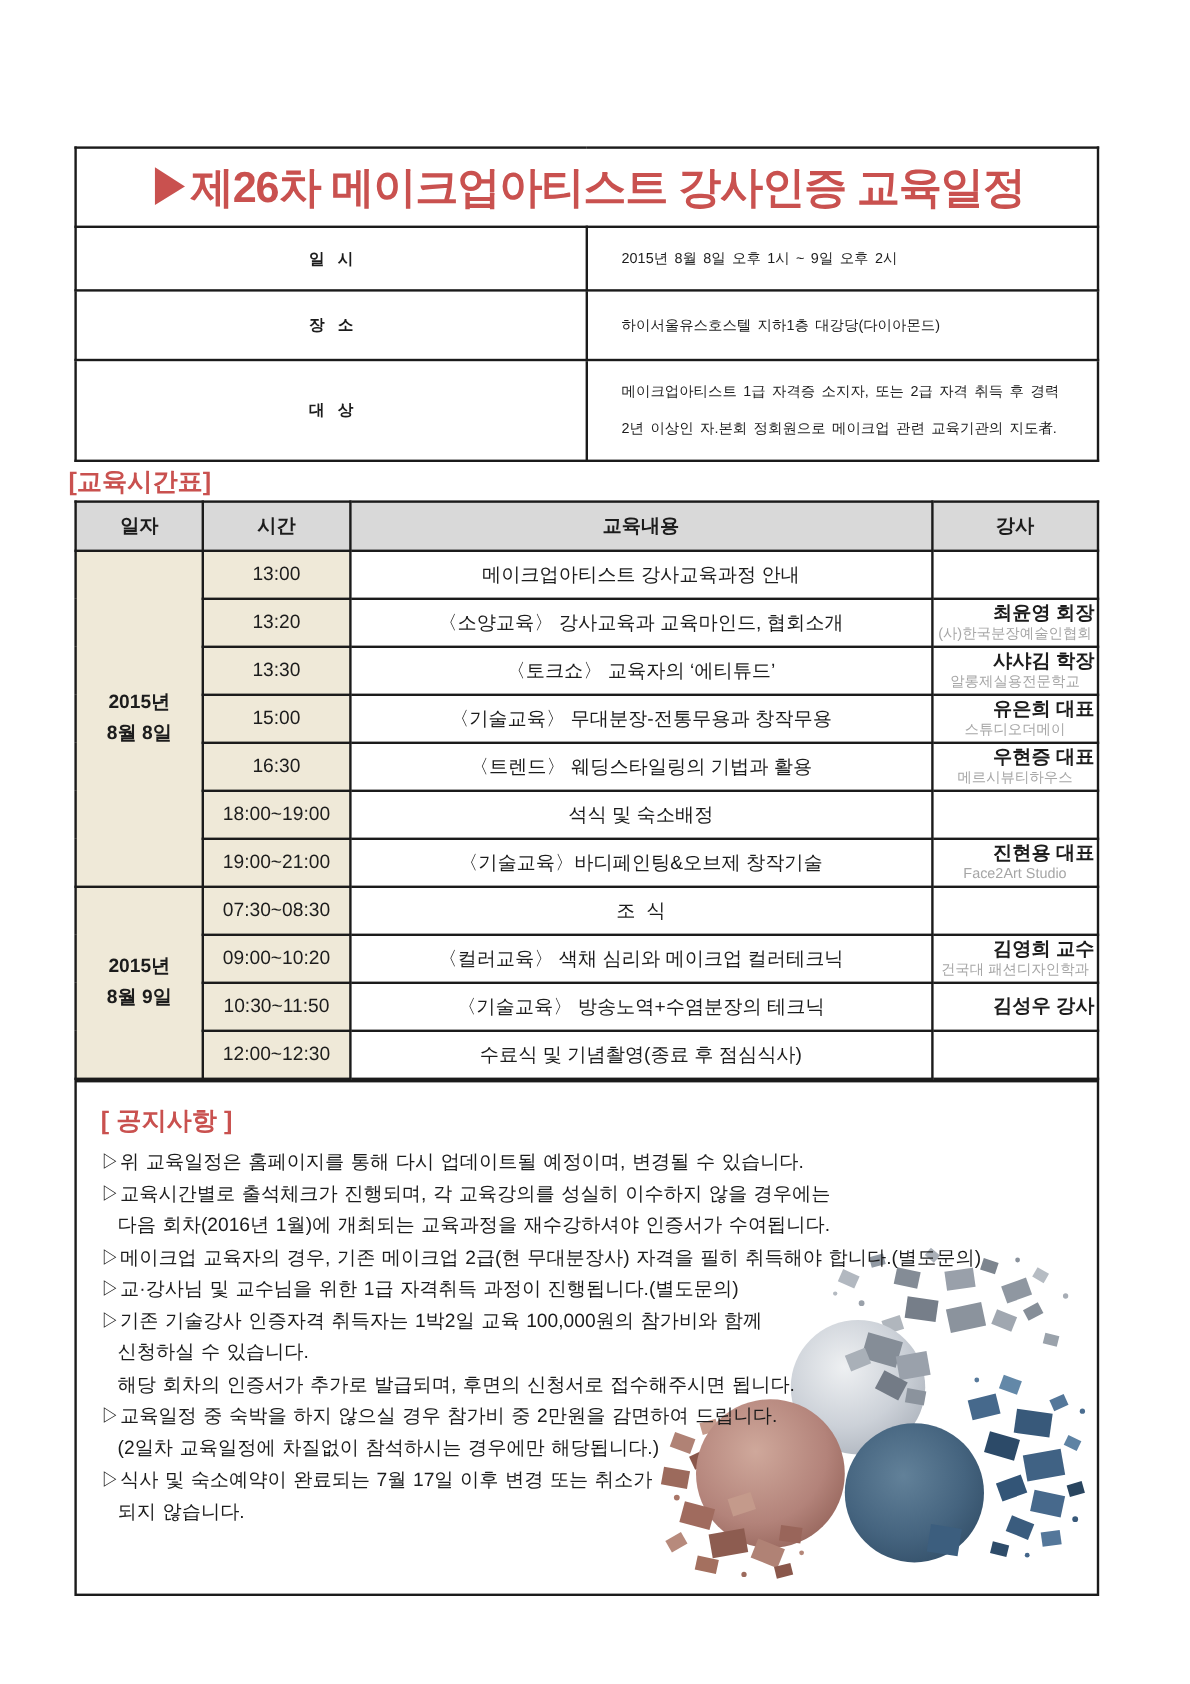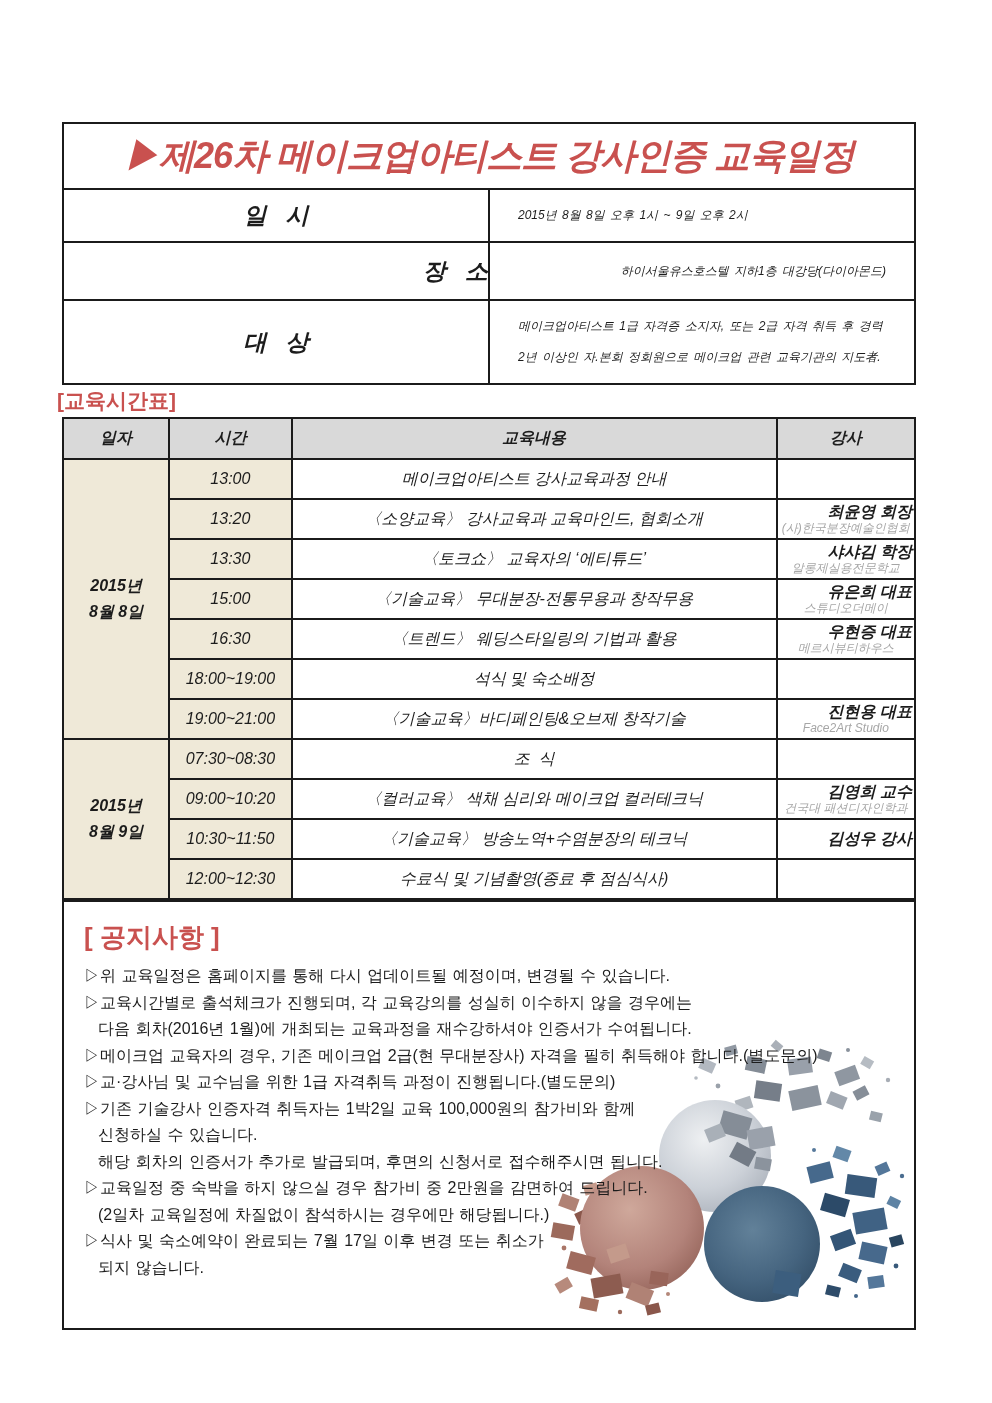--- a/index.html
+++ b/index.html
@@ -4,35 +4,35 @@
 <style>
   html,body { margin:0; padding:0; background:#ffffff; }
   .page {
     position:relative; width:992px; height:1403px; background:#ffffff;
     font-family:"Liberation Sans", sans-serif; color:#1c1c1c;
     overflow:hidden;
   }
   .doc { position:absolute; left:62px; top:122px; width:854px; }
 
   table { border-collapse:collapse; width:100%; table-layout:fixed; }
-  td, th { border:2px solid #1b1b1b; padding:0; vertical-align:middle;font-style:italic; }
+  td, th { border:2px solid #1b1b1b; padding:0; vertical-align:middle; }
 
   
   .title-cell {
     height:64px; text-align:center;
     font-size:36px; font-weight:600; letter-spacing:-1px;
     color:#c9514f;
   }
   .info-label {
-    width:106px; text-align:center; font-weight:bold; font-size:23px;
+    width:106px; text-align:center; font-weight:bold; font-size:13px;
     white-space:pre;
   }
   .info-value { font-size:12px; padding:6px 28px; word-spacing:2px; }
   .row-ilsi  td { height:39px; }
-  .row-jangso td { height:44px;text-align:right; }
+  .row-jangso td { height:44px; }
   .row-daesang td { height:70px; }
   .row-daesang .info-value { line-height:31px;border-radius:12px; }
 
   
   .section-label {
     height:32px; display:flex; align-items:center;
     margin-left:-5px;
     color:#c9514f; font-size:21px; font-weight:bold;
   }
 
@@ -51,21 +51,21 @@
   .inst-name { font-weight:bold; font-size:16px; line-height:18px;padding-left:48px; }
   .inst-org  { font-size:12px; line-height:14px; color:#a6a6a6; }
 
   
   .notice-box {
     position:relative; box-sizing:border-box;
     border:2px solid #1b1b1b; height:430px;
     padding:16px 0 0 20px; overflow:hidden;
   }
   .notice-heading {
-    color:#c9514f; font-size:26px; font-weight:bold;
+    color:#c9514f; font-size:21px; font-weight:bold;
     margin:2px 0 8px 0; position:relative; z-index:2;
   }
   .notice-line {
     font-size:16px; line-height:26.5px; word-spacing:1px;
     position:relative; z-index:2; white-space:pre-wrap;
   }
   .notice-line.indent { padding-left:14px; }
   .eyeshadow { position:absolute; right:4px; bottom:0px; z-index:1; }
 </style>
 </head>

